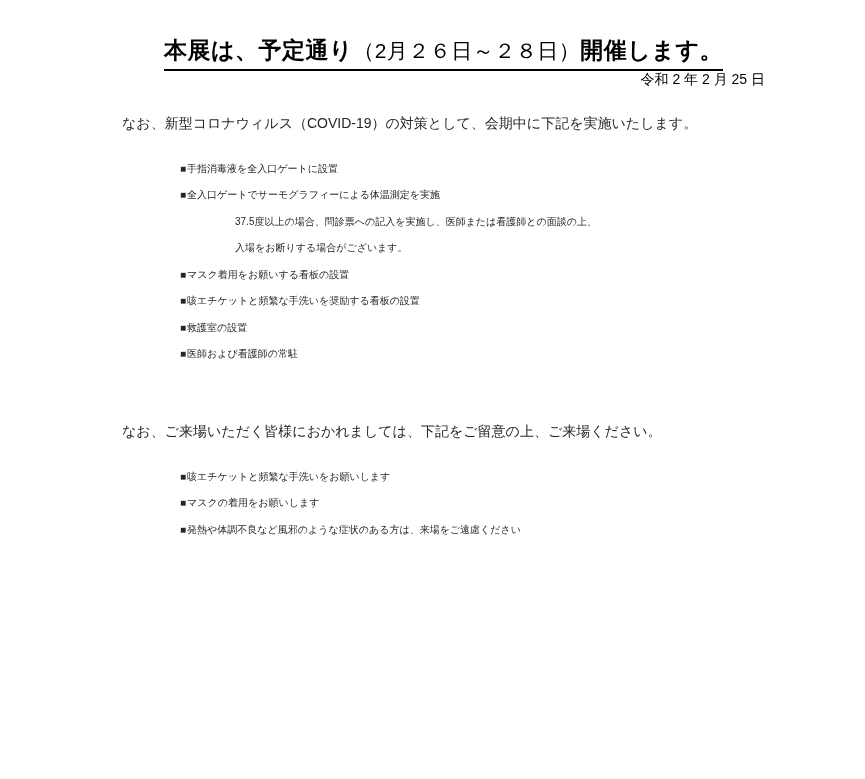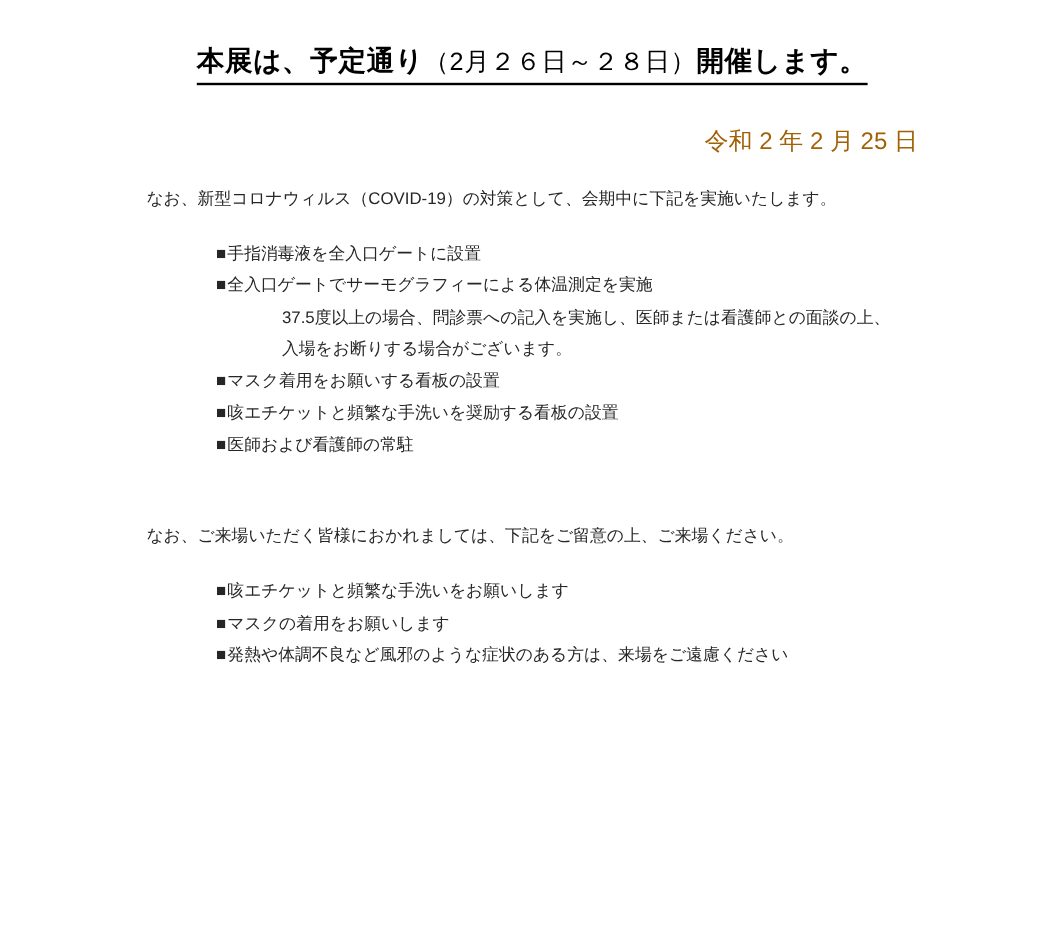--- a/index.html
+++ b/index.html
@@ -33,43 +33,42 @@
   .title-underline {
     display: inline-block;
     border-bottom: 2px solid #000000;
     padding-bottom: 3px;
   }
   .title-dates {
     font-weight: normal;
     font-size: 21px;
   }
   .date-line {
-    margin-top: 33px;
     text-align: right;
-    font-size: 20px;
-    color: #a16207;
+    font-size: 14px;
+    color: #000000;
   }
   .para {
     margin: 0;
     font-size: 14px;
     line-height: 33px;
     color: #262626;
   }
   .para .line { display: block; }
   .intro-para   { margin-top: 27px; }
   .measures-intro { margin-top: 18px; }
   .visitor-intro  { margin-top: 47px; }
   .closing-para   { margin-top: 49px; }
   ul.bullets {
     list-style: none;
     margin: 16px 0 0 0;
     padding: 0 0 0 58px;
   }
   ul.bullets li {
-    font-size: 14px;
+    font-size: 10px;
     line-height: 26.5px;
     color: #262626;
   }
   .bullet-glyph {
     margin-right: 1px;
   }
   .subline {
     display: block;
     margin-left: 55px;
   }
@@ -86,20 +85,21 @@
   <div class="date-line">令和 2 年 2 月 25 日</div>
 
 
   <p class="para measures-intro">なお、新型コロナウィルス（COVID-19）の対策として、会期中に下記を実施いたします。</p>
 
   <ul class="bullets">
     <li><span class="bullet-glyph">■</span><span>手指消毒液を全入口ゲートに設置</span></li>
     <li><span class="bullet-glyph">■</span><span>全入口ゲートでサーモグラフィーによる体温測定を実施</span><span class="subline">37.5度以上の場合、問診票への記入を実施し、医師または看護師との面談の上、</span><span class="subline">入場をお断りする場合がございます。</span></li>
     <li><span class="bullet-glyph">■</span><span>マスク着用をお願いする看板の設置</span></li>
     <li><span class="bullet-glyph">■</span><span>咳エチケットと頻繁な手洗いを奨励する看板の設置</span></li>
+    <li><span class="bullet-glyph">■</span><span>救護室の設置</span></li>
     <li><span class="bullet-glyph">■</span><span>医師および看護師の常駐</span></li>
   </ul>
 
   <p class="para visitor-intro">なお、ご来場いただく皆様におかれましては、下記をご留意の上、ご来場ください。</p>
 
   <ul class="bullets">
     <li><span class="bullet-glyph">■</span><span>咳エチケットと頻繁な手洗いをお願いします</span></li>
     <li><span class="bullet-glyph">■</span><span>マスクの着用をお願いします</span></li>
     <li><span class="bullet-glyph">■</span><span>発熱や体調不良など風邪のような症状のある方は、来場をご遠慮ください</span></li>
   </ul>

